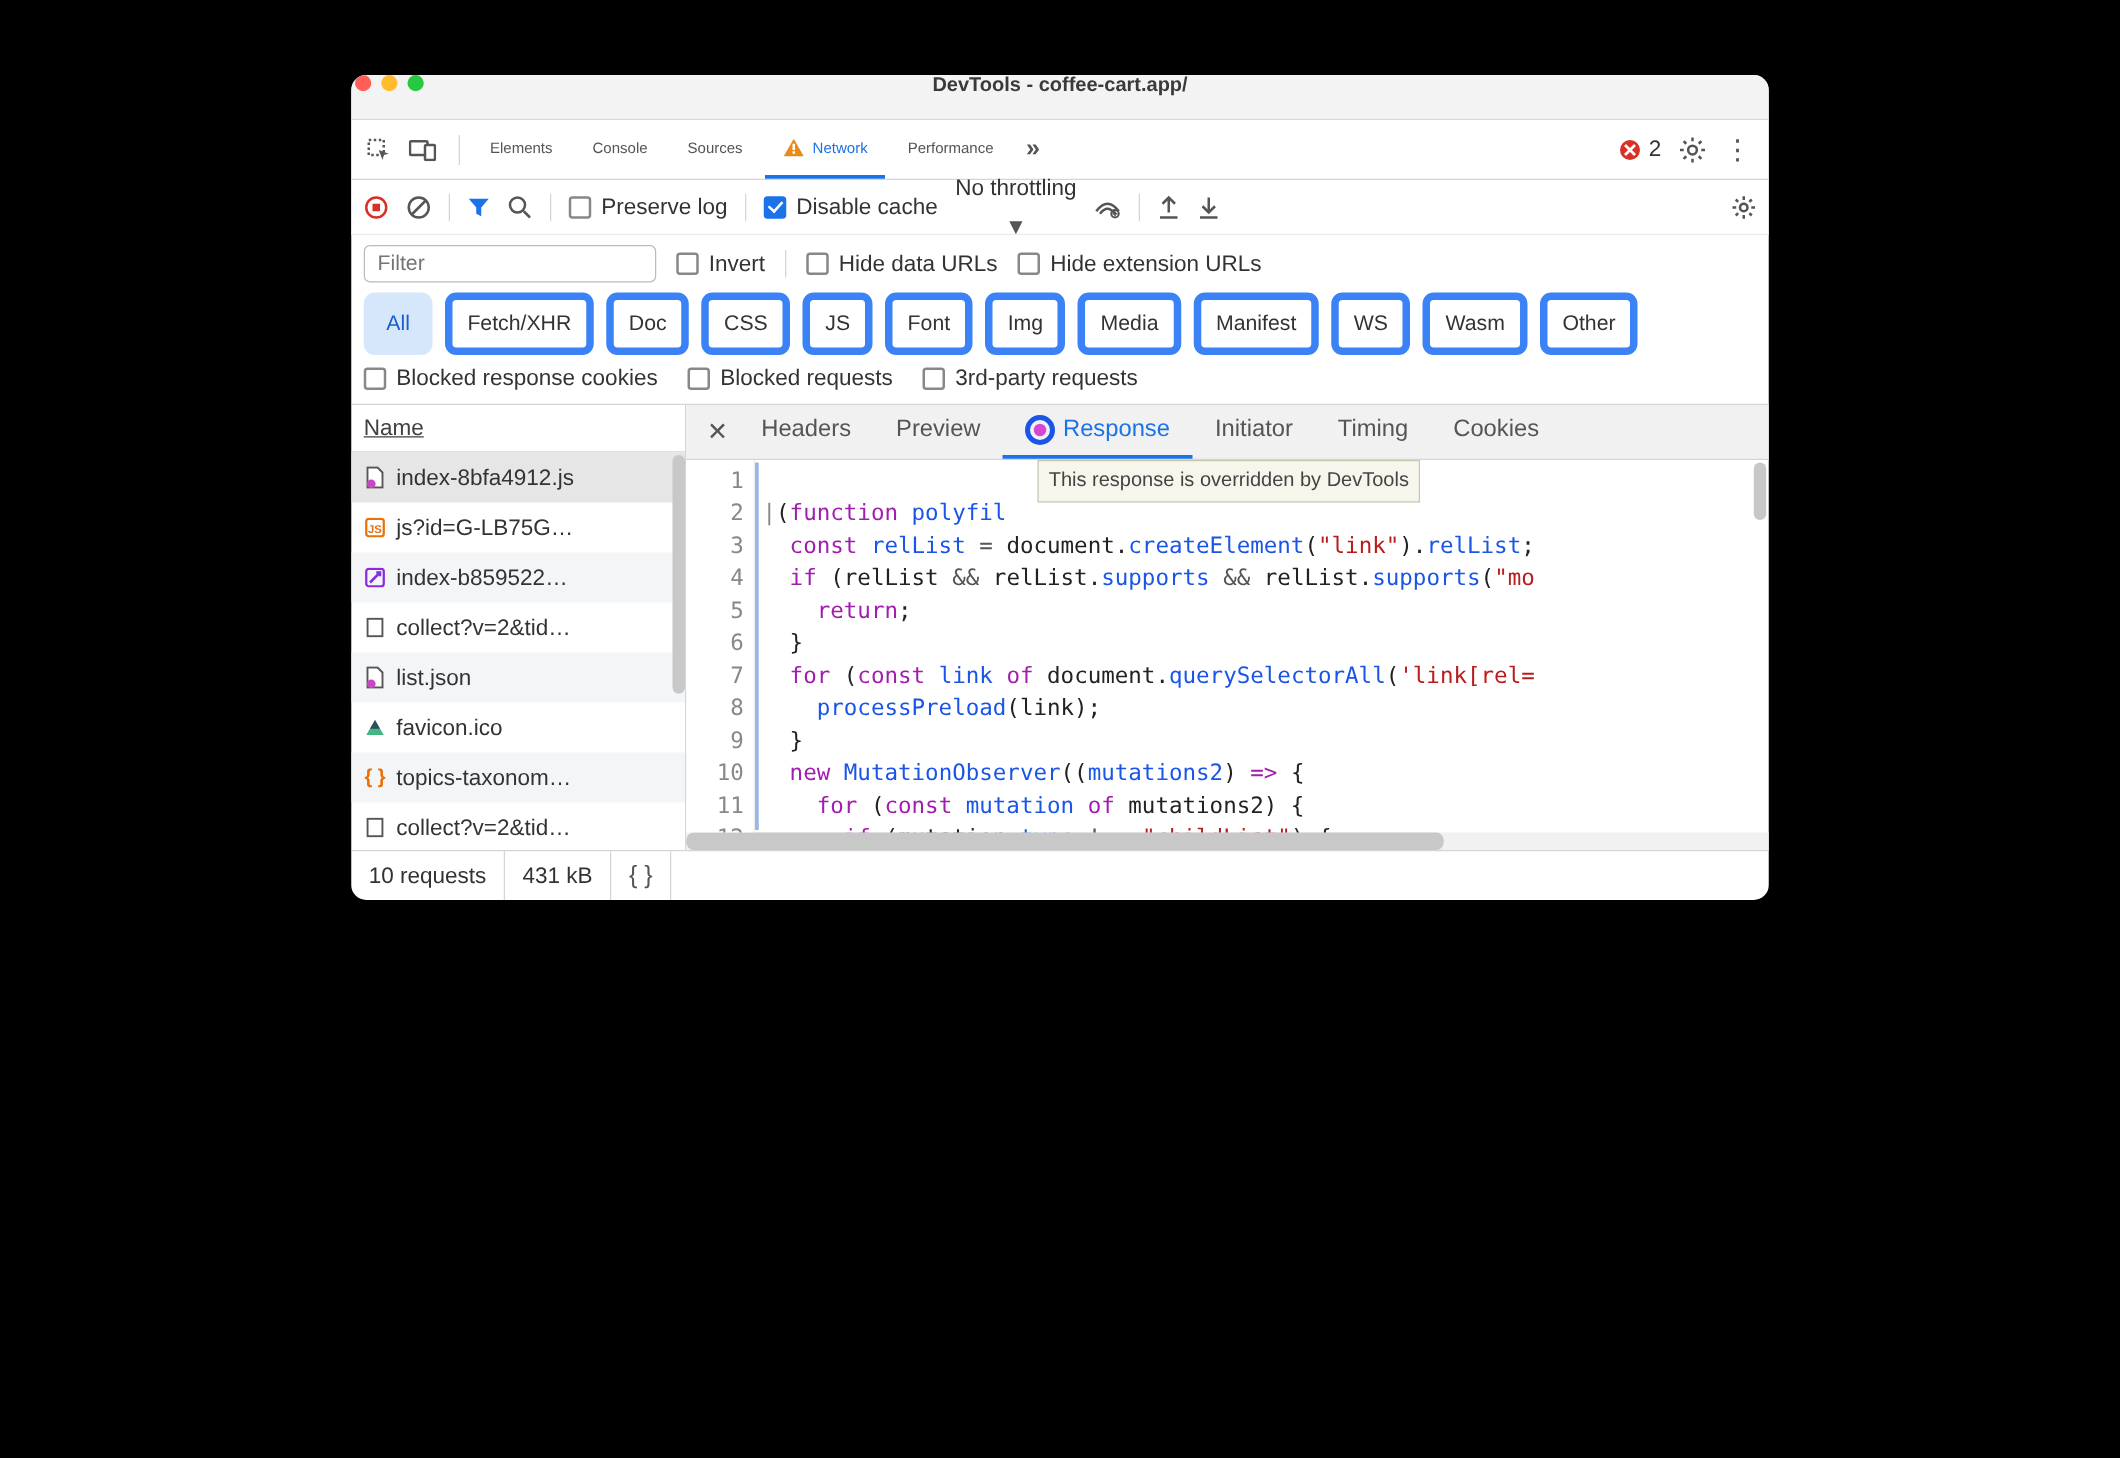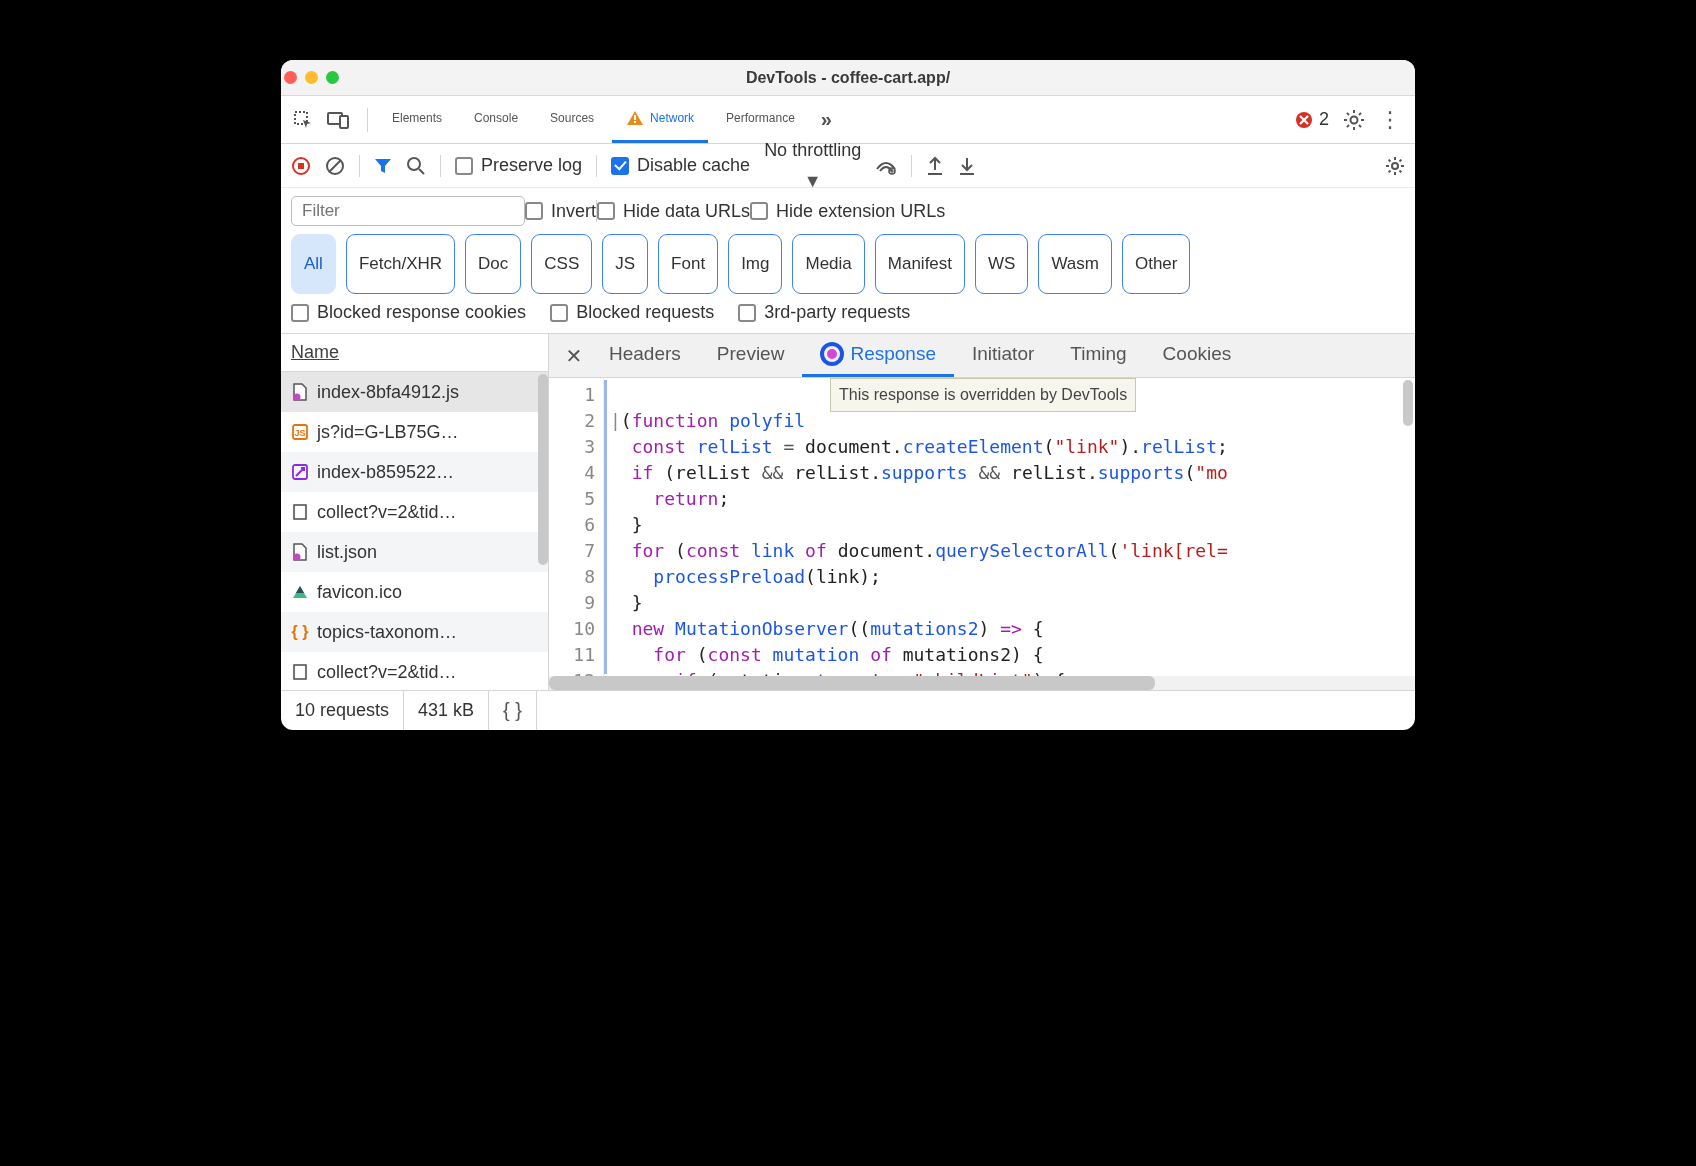--- a/index.html
+++ b/index.html
@@ -18,21 +18,21 @@
     background: #fff;
     border-radius: 12px;
     overflow: hidden;
     box-shadow: 0 20px 60px rgba(0,0,0,0.5);
   }
   
   .titlebar {
     height: 36px;
     background: #f3f3f3;
     display: flex;
-    align-items: center;
+    align-items: flex-start;
     padding: 0 3px;
     border-bottom: 1px solid #d9d9d9;
     position: relative;
   }
   .traffic { display: flex; gap: 8px; }
   .traffic span { width: 13px; height: 13px; border-radius: 50%; display: block; }
   .tl-red { background: #ff5f57; }
   .tl-yellow { background: #febc2e; }
   .tl-green { background: #28c840; }
   .title-text {
@@ -61,28 +61,28 @@
     border-bottom: 1px solid #eaeaea; background: #fff;
   }
   .chkline { display: flex; align-items: center; gap: 8px; font-size: 18px; color: #333; }
   .checkbox-empty { width: 18px; height: 18px; border: 2px solid #888; border-radius: 3px; }
   .checkbox-checked { width: 18px; height: 18px; border-radius: 3px; background: #1a73e8; display: flex; align-items: center; justify-content: center; }
   .checkbox-checked::after { content: ""; width: 5px; height: 9px; border: solid #fff; border-width: 0 2.5px 2.5px 0; transform: rotate(42deg) translate(-1px,-1px); }
   .throttle { display: flex; align-items: center; gap: 10px; font-size: 18px; color: #333; flex-direction: column; }
   .divider { width: 1px; height: 22px; background: #d5d5d5; }
   
   .filter-area { padding: 8px 10px 10px 10px; border-bottom: 1px solid #d5d5d5; }
-  .filter-row1 { display: flex; align-items: center; gap: 0; margin-bottom: 8px; flex-wrap: wrap; }
+  .filter-row1 { display: flex; align-items: center; gap: 16px; margin-bottom: 8px; flex-wrap: wrap; }
   .filter-input {
     width: 234px; height: 30px; border: 1px solid #bcbcbc; border-radius: 5px;
     padding: 0 10px; font-size: 17px; color: #888;
   }
   .pill-row { display: flex; gap: 10px; flex-wrap: wrap; margin-bottom: 8px; }
   .pill {
-    border: 1px solid #3b82f6; border-radius: 9px; padding: 19px 12px;
+    border: 6px solid #3b82f6; border-radius: 9px; padding: 9px 12px;
     font-size: 17px; color: #333; cursor: pointer; background: #fff;
   }
   .pill.active { background: #d6e6fb; color: #1a5fc9; border-color: #d6e6fb; }
   .filter-row3 { display: flex; gap: 24px; }
   
   .split { display: flex; height: 356px; }
   .reqlist { width: 268px; border-right: 1px solid #d5d5d5; display: flex; flex-direction: column; }
   .reqlist-header {
     height: 38px; display: flex; align-items: center; padding: 0 10px;
     font-size: 18px; color: #404040; border-bottom: 1px solid #d5d5d5; text-decoration: underline;

